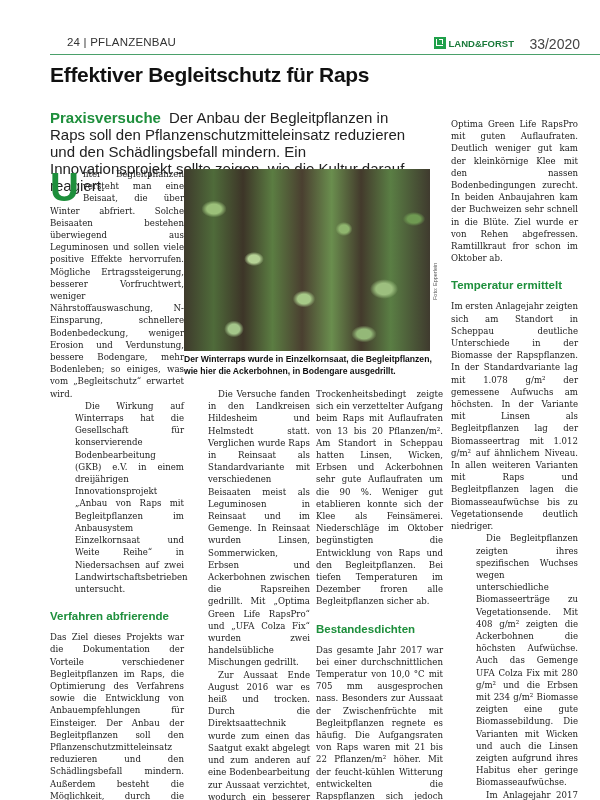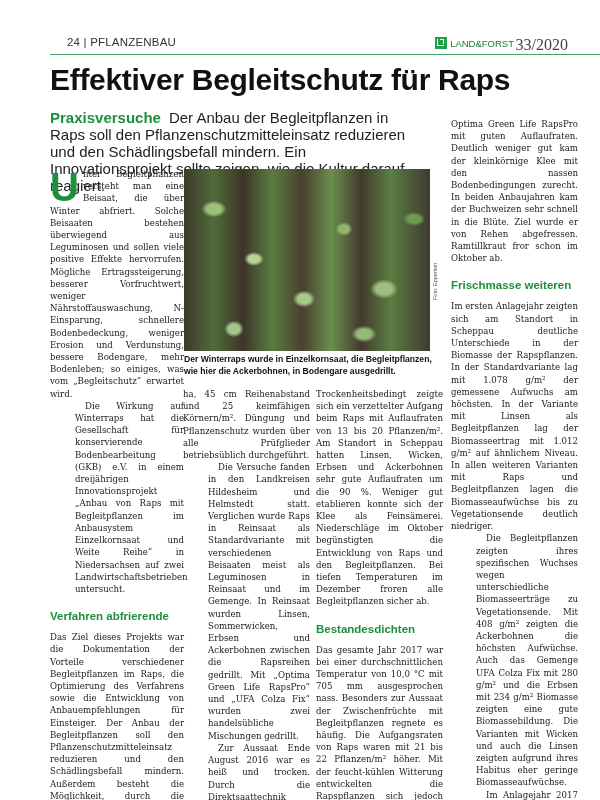--- a/index.html
+++ b/index.html
@@ -10,40 +10,40 @@
     .header {
       position: absolute; left: 50px; top: 36px; width: 550px; height: 18px;
       border-bottom: 1.5px solid #4aa06a;
     }
     .section {
       position: absolute; left: 17px; top: 0; font-family: "Liberation Sans", sans-serif;
       font-size: 11.5px; color: #333; letter-spacing: 0.2px;
     }
     .logo {
       position: absolute; right: 86px; top: 1px; display: flex; align-items: center;
-      font-family: "Liberation Sans", sans-serif; font-weight: normal; font-size: 9.5px; color: #1a7a3a;
+      font-family: "Liberation Sans", sans-serif; font-weight: bold; font-size: 9.5px; color: #1a7a3a;
     }
     .logo-mark {
       width: 12px; height: 12px; background: #1fa04a; margin-right: 3px; position: relative;
     }
     .logo-mark::before {
       content: ""; position: absolute; left: 2px; top: 2px; width: 6px; height: 6px;
       border: 1.5px solid #fff; border-right: none; border-top: none;
     }
     .logo-mark::after {
       content: ""; position: absolute; left: 5px; top: 2px; width: 3px; height: 4px;
       border: 1.5px solid #fff; border-left: none; border-bottom: none;
     }
     .issue {
-      position: absolute; right: 32px; top: 0; font-family: Liberation Serif, serif;
-      font-size: 16px; color: #444;
+      position: absolute; right: 20px; top: 0; font-family: Liberation Sans, sans-serif;
+      font-size: 14px; color: #444;
     }
     h1 {
       position: absolute; left: 50px; top: 63px; margin: 0;
-      font-family: "Liberation Sans", sans-serif; font-weight: bold; font-size: 30px;
+      font-family: "Liberation Sans", sans-serif; font-weight: bold; font-size: 21px;
       color: #111; letter-spacing: -0.3px; white-space: nowrap;
     }
     .lead {
       position: absolute; left: 50px; top: 109px; width: 370px;
       font-family: "Liberation Sans", sans-serif; font-size: 15px; line-height: 17px; color: #222;
     }
     .lead .kicker { color: #1e8f3c; font-weight: bold; margin-right: 8px; }
     .col {
       position: absolute; font-size: 8.6px; line-height: 12.2px; text-align: justify;
       hyphens: manual; color: #222;
@@ -110,31 +110,30 @@
 
 <div class="col col1">
   <p><span class="dropcap">U</span><span>nter Begleitpflanzen versteht man eine Beisaat, die über Winter abfriert. Solche Beisaaten bestehen überwiegend aus Leguminosen und sollen viele positive Effekte hervorrufen. Mögliche Ertragssteigerung, besserer Vorfruchtwert, weniger Nährstoffauswaschung, N-Einsparung, schnellere Bodenbedeckung, weniger Erosion und Verdunstung, bessere Bodengare, mehr Bodenleben; so einiges, was vom „Begleitschutz“ erwartet wird.</span></p>
   <p class="indent">Die Wirkung auf Winterraps hat die Gesellschaft für konservierende Bodenbearbeitung (GKB) e.V. in einem dreijährigen Innovationsprojekt „Anbau von Raps mit Begleitpflanzen im Anbausystem Einzelkornsaat und Weite Reihe“ in Niedersachsen auf zwei Landwirtschaftsbetrieben untersucht.</p>
   <div class="subhead">Verfahren abfrierende</div>
   <p>Das Ziel dieses Projekts war die Dokumentation der Vorteile verschiedener Begleitpflanzen im Raps, die Optimierung des Verfahrens sowie die Entwicklung von Anbauempfehlungen für Einsteiger. Der Anbau der Begleitpflanzen soll den Pflanzenschutzmitteleinsatz reduzieren und den Schädlingsbefall mindern. Außerdem besteht die Möglichkeit, durch die Etablierung von Leguminosen, dem Raps zusätzlichen Stickstoff zur Verfügung zu stellen und durch das abfrierende Pflanzenmaterial das Bodenleben zu fördern.</p>
 
 </div>
 
 <div class="col col2">
-  <p>ha, 45 cm Reihenabstand und 25 keimfähigen Körnern/m². Düngung und Pflanzenschutz wurden über alle Prüfglieder betriebsüblich durchgeführt.</p>
   <p class="indent">Die Versuche fanden in den Landkreisen Hildesheim und Helmstedt statt. Verglichen wurde Raps in Reinsaat als Standardvariante mit verschiedenen Beisaaten meist als Leguminosen in Reinsaat und im Gemenge. In Reinsaat wurden Linsen, Sommerwicken, Erbsen und Ackerbohnen zwischen die Rapsreihen gedrillt. Mit „Optima Green Life RapsPro“ und „UFA Colza Fix“ wurden zwei handelsübliche Mischungen gedrillt.</p>
   <p class="indent">Zur Aussaat Ende August 2016 war es heiß und trocken. Durch die Direktsaattechnik wurde zum einen das Saatgut exakt abgelegt und zum anderen auf eine Bodenbearbeitung zur Aussaat verzichtet, wodurch ein besserer Wasseranschluss als auf Flächen mit Bodenbearbeitung zu verzeichnen war. Die Einzelkornsaat bedingte zudem eine gleichmäßige Standraumverteilung mit vitalen Einzelpflanzen und gut ausgebildetem Wurzelsystem.</p>
 </div>
 
 <div class="col col3">
   <p>Trockenheitsbedingt zeigte sich ein verzettelter Aufgang beim Raps mit Auflaufraten von 13 bis 20 Pflanzen/m². Am Standort in Scheppau hatten Linsen, Wicken, Erbsen und Ackerbohnen sehr gute Auflaufraten um die 90 %. Weniger gut etablieren konnte sich der Klee als Feinsämerei. Niederschläge im Oktober begünstigten die Entwicklung von Raps und den Begleitpflanzen. Bei tiefen Temperaturen im Dezember froren alle Begleitpflanzen sicher ab.</p>
   <div class="subhead">Bestandesdichten</div>
   <p>Das gesamte Jahr 2017 war bei einer durchschnittlichen Temperatur von 10,0 °C mit 705 mm ausgesprochen nass. Besonders zur Aussaat der Zwischenfrüchte mit Begleitpflanzen regnete es häufig. Die Aufgangsraten von Raps waren mit 21 bis 22 Pflanzen/m² höher. Mit der feucht-kühlen Witterung entwickelten die Rapspflanzen sich jedoch weniger gut bis zur Vegetationsruhe.</p>
 
 </div>
 
 <div class="col col4">
   <p>Optima Green Life RapsPro mit guten Auflaufraten. Deutlich weniger gut kam der kleinkörnige Klee mit den nassen Bodenbedingungen zurecht. In beiden Anbaujahren kam der Buchweizen sehr schnell in die Blüte. Ziel wurde er von Rehen abgefressen. Ramtillkraut fror schon im Oktober ab.</p>
-  <div class="subhead">Frischmasse weiteren</div>
+  <div class="subhead">Temperatur ermittelt</div>
   <p>Im ersten Anlagejahr zeigten sich am Standort in Scheppau deutliche Unterschiede in der Biomasse der Rapspflanzen. In der Standardvariante lag mit 1.078 g/m² der gemessene Aufwuchs am höchsten. In der Variante mit Linsen als Begleitpflanzen lag der Biomasseertrag mit 1.012 g/m² auf ähnlichem Niveau. In allen weiteren Varianten mit Raps und Begleitpflanzen lagen die Biomasseaufwüchse bis zu Vegetationsende deutlich niedriger.</p>
   <p class="indent">Die Begleitpflanzen zeigten ihres spezifischen Wuchses wegen unterschiedliche Biomasseerträge zu Vegetationsende. Mit 408 g/m² zeigten die Ackerbohnen die höchsten Aufwüchse. Auch das Gemenge UFA Colza Fix mit 280 g/m² und die Erbsen mit 234 g/m² Biomasse zeigten eine gute Biomassebildung. Die Varianten mit Wicken und auch die Linsen zeigten aufgrund ihres Habitus eher geringe Biomasseaufwüchse.</p>
   <p class="indent">Im Anlagejahr 2017 lagen die Biomasseerträge vom Raps mit etwa 200 g/m² deutlich unter denen aus 2016. Mit 325 g/m² zeigte nur die Variante Raps mit Sommerwicken einen deutlich höheren Aufwuchs in der Biomasse von Raps. Bedingt durch die feucht-kühle Witterung lagen die Aufwuchsraten der Begleitpflanzen unter denen aus dem ersten Anlagejahr. Unter diesen Bedingungen überzeugte das Potenzial der großkörnigen Leguminosen wie Erbsen und Ackerbohnen. Mit 234 g/m² bzw. 425 g/m² wiesen sie die höchsten Biomassen auf.</p>
 </div>
 
 </body></html>

